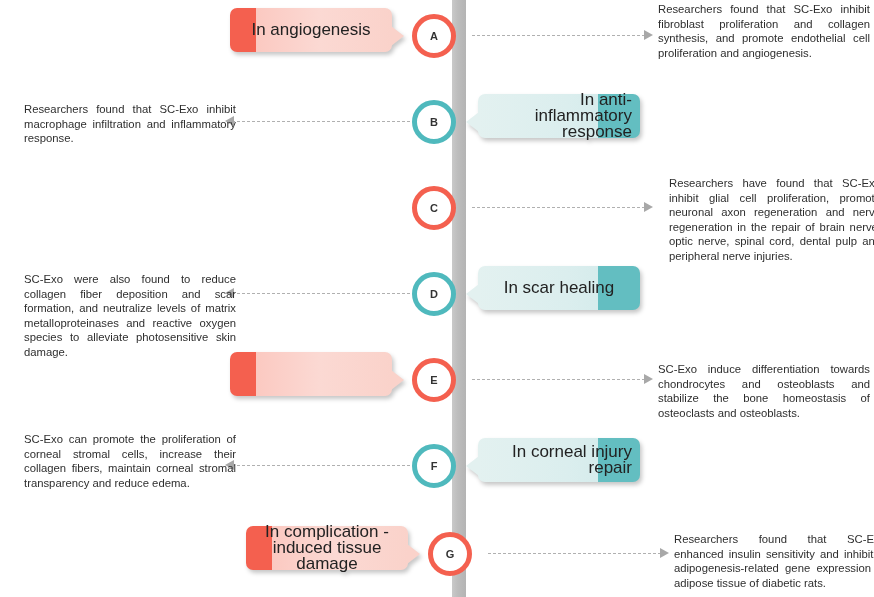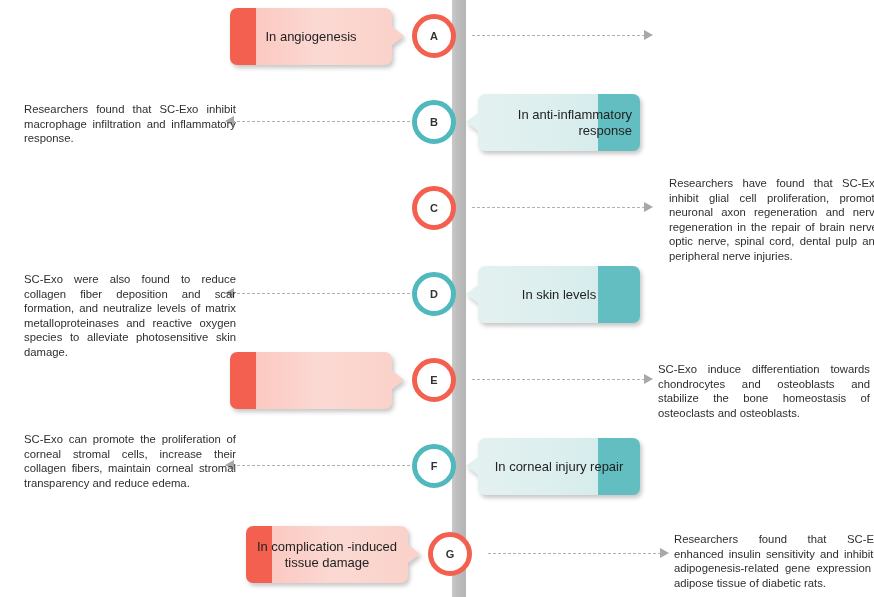--- a/index.html
+++ b/index.html
@@ -32,28 +32,28 @@
     left: 0;
     width: 874px;
     height: 80px;
   }
 
   
   .box {
     position: absolute;
     top: 8px;
     width: 162px;
-    height: 57px;
+    height: 44px;
     border-radius: 7px;
     box-sizing: border-box;
     display: flex;
     align-items: center;
     justify-content: center;
     text-align: center;
-    font-size: 13px;
+    font-size: 17px;
     line-height: 16px;
     color: #222;
     filter: drop-shadow(2px 3px 2px rgba(0,0,0,0.22));
   }
 
   
   .box.pink {
     left: 230px;
     background: linear-gradient(to right,
         #f4604f 0px, #f4604f 26px,
@@ -158,20 +158,21 @@
     <div class="row" style="top: 0px;">
       <div class="box pink">
         <span class="tail"></span>
         <span class="box-label">In angiogenesis</span>
       </div>
       <div class="circle">
         <span>A</span>
       </div>
       <div class="conn right"></div>
       <div class="arrowhead right"></div>
+      <div class="desc r" style="top: 2px;">Researchers found that SC-Exo inhibit fibroblast proliferation and collagen synthesis, and promote endothelial cell proliferation and angiogenesis.</div>
     </div>
     <div class="row" style="top: 86px;">
       <div class="box teal">
         <span class="tail"></span>
         <span class="box-label">In anti-inflammatory response</span>
       </div>
       <div class="circle tealc">
         <span>B</span>
       </div>
       <div class="conn left"></div>
@@ -182,21 +183,21 @@
       <div class="circle">
         <span>C</span>
       </div>
       <div class="conn right"></div>
       <div class="arrowhead right"></div>
       <div class="desc r" style="top: 4px; margin-left: 11px;">Researchers have found that SC-Exo inhibit glial cell proliferation, promote neuronal axon regeneration and nerve regeneration in the repair of brain nerve, optic nerve, spinal cord, dental pulp and peripheral nerve injuries.</div>
     </div>
     <div class="row" style="top: 258px;">
       <div class="box teal">
         <span class="tail"></span>
-        <span class="box-label">In skin levels</span>
+        <span class="box-label">In scar healing</span>
       </div>
       <div class="circle tealc">
         <span>D</span>
       </div>
       <div class="conn left"></div>
       <div class="arrowhead left"></div>
       <div class="desc l" style="top: 14px;">SC-Exo were also found to reduce collagen fiber deposition and scar formation, and neutralize levels of matrix metalloproteinases and reactive oxygen species to alleviate photosensitive skin damage.</div>
     </div>
     <div class="row" style="top: 344px;">
       <div class="box pink">

